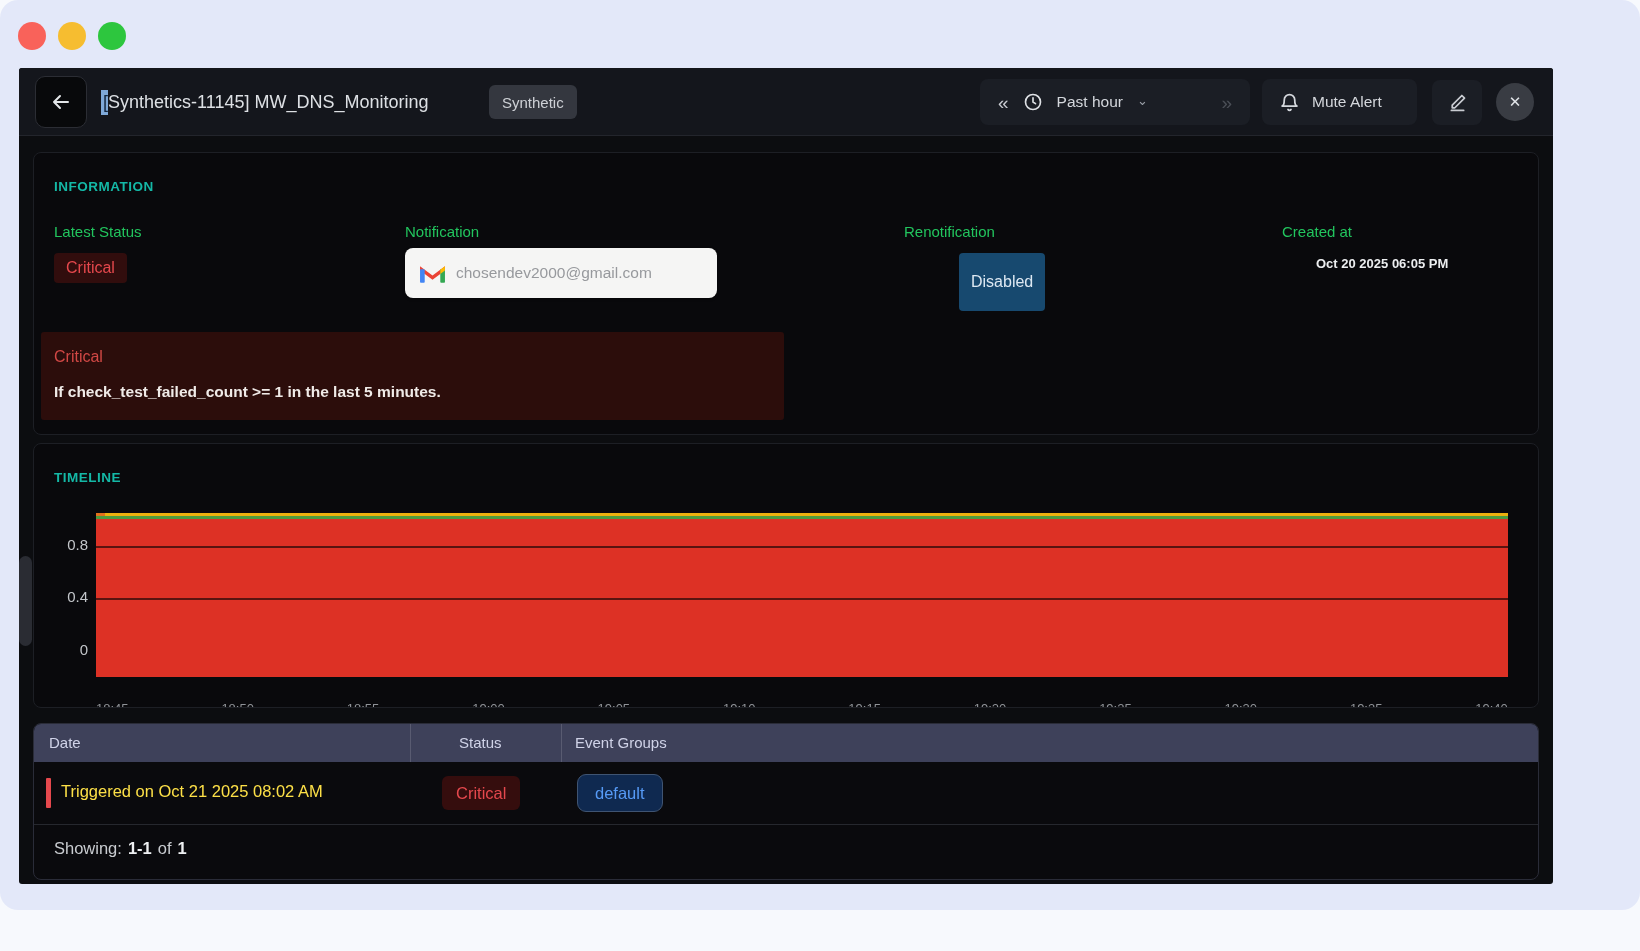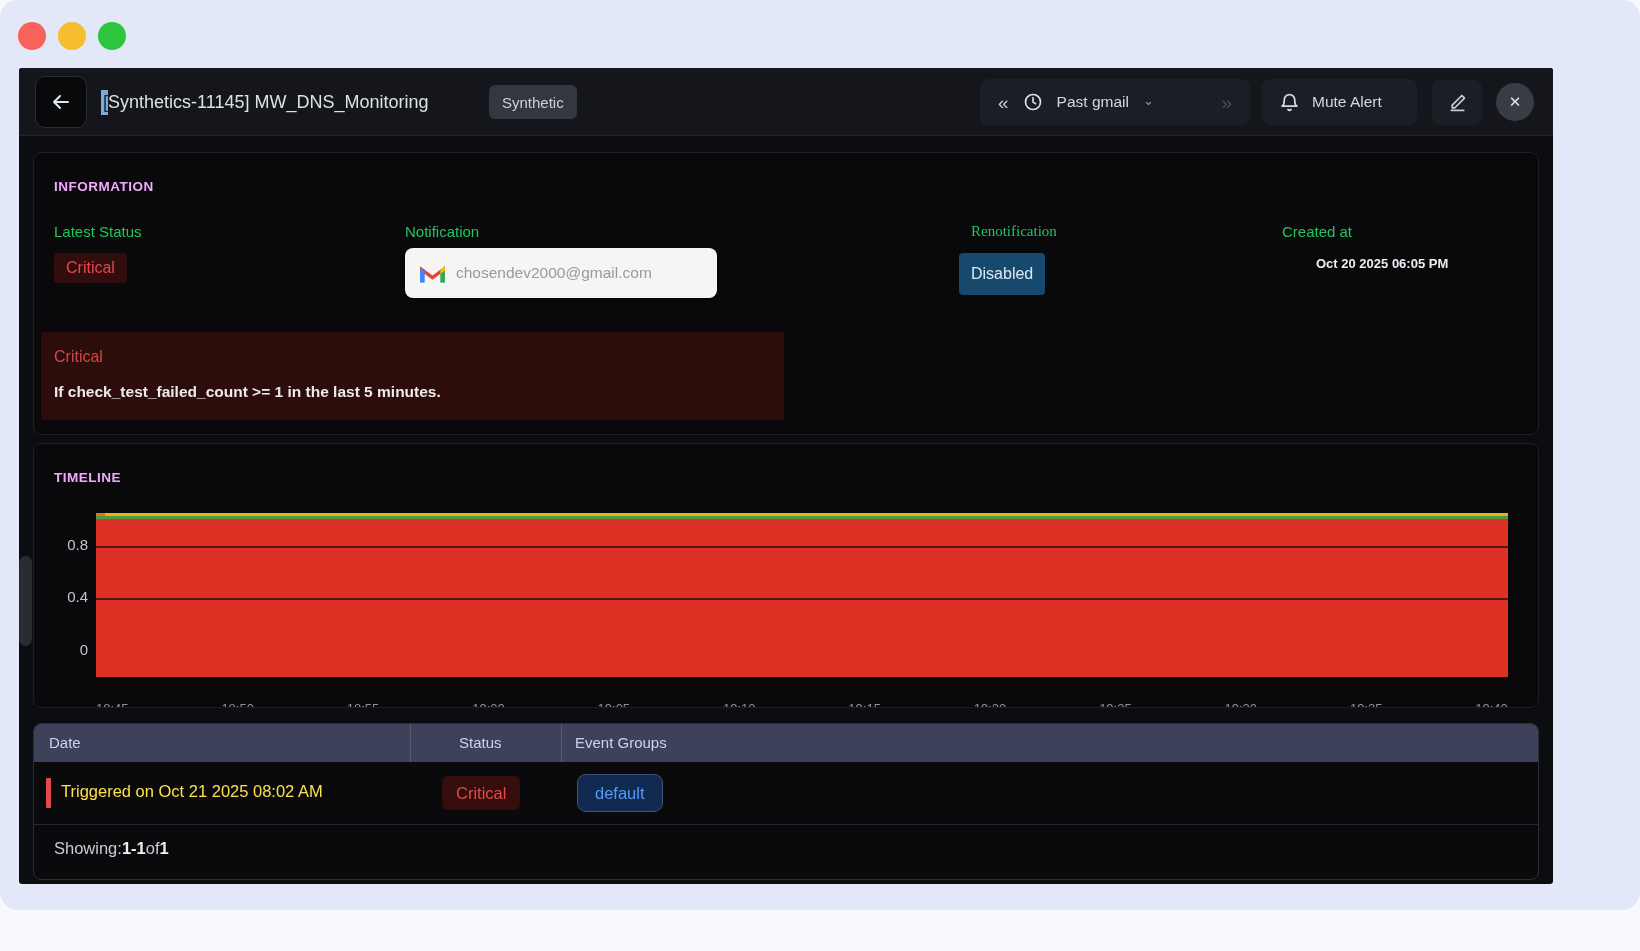--- a/index.html
+++ b/index.html
@@ -73,36 +73,36 @@
   }
   .icon-stroke { stroke: currentColor; fill: none; stroke-width: 2; stroke-linecap: round; stroke-linejoin: round; }
 
   
   .card {
     position: absolute; left: 14px; width: 1506px;
     background: #09090c; border: 1px solid #1d1f25; border-radius: 8px;
   }
   .section-title {
     position: absolute; left: 20px; top: 26px; font-size: 13.5px; font-weight: bold;
-    color: #f0abfc; letter-spacing: .5px;
+    color: #14b8a6; letter-spacing: .5px;
   }
   #info-card { top: 84px; height: 283px; }
   .field-label { position: absolute; top: 70px; font-size: 15px; color: #22c55e; }
   .badge-critical {
     position: absolute; top: 100px; padding: 6px 12px; background: #310d0d;
     color: #e5484d; border-radius: 4px; font-size: 16px;
   }
   .gmail-pill {
     position: absolute; left: 371px; top: 95px; width: 312px; height: 50px;
     background: #f5f5f4; border-radius: 8px; display: flex; align-items: center;
     gap: 10px; padding: 0 14px; box-shadow: 0 1px 3px rgba(0,0,0,.4);
   }
   .gmail-pill .email { color: #97999d; font-size: 15.5px; }
   .badge-disabled {
-    position: absolute; left: 925px; top: 100px; padding: 12px 12px;
+    position: absolute; left: 925px; top: 100px; padding: 20px 12px;
     background: #17496f; color: #dde8f2; border-radius: 4px; font-size: 16px;
   }
   .created-value { position: absolute; left: 1282px; top: 103px; font-size: 13px; font-weight: bold; color: #eceef0; }
   .alert-box {
     position: absolute; left: 7px; top: 179px; width: 743px; height: 88px;
     background: #2c0d0b; border-radius: 3px;
   }
   .alert-sev { position: absolute; left: 13px; top: 16px; font-size: 16px; color: #d24845; }
   .alert-cond { position: absolute; left: 13px; top: 51px; font-size: 15.5px; font-weight: bold; color: #f0ebe8; }
 
@@ -137,21 +137,21 @@
     display: flex; align-items: center;
   }
   .row-group {
     position: absolute; left: 543px; top: 12px; height: 38px; padding: 16px 17px;
     background: #0f2950; border: 1.5px solid #3f5472; border-radius: 9px;
     color: #569af6; font-size: 16.5px; display: flex; align-items: center; cursor: pointer;
   }
   .t-divider { position: absolute; left: 0; right: 0; top: 100px; height: 1px; background: #26282e; }
   .t-footer {
     position: absolute; left: 20px; top: 100px; height: 49px;
-    display: flex; align-items: center; font-size: 16.5px; color: #c9ccd0;
+    display: flex; align-items: center; gap: 6px; font-size: 16.5px; color: #c9ccd0;
   }
   .t-footer b { color: #eef0f2; }
 
   .scroll-thumb {
     position: absolute; left: 0; top: 488px; width: 13px; height: 90px;
     background: #2a2c33; border-radius: 7px;
   }
 </style>
 </head>
 <body>
@@ -178,21 +178,21 @@
           <span>Synthetics-11145] MW_DNS_Monitoring</span>
       </div>
       <div class="type-badge">Synthetic</div>
 
       <div class="time-group ctl">
         <span class="chev">«</span>
         <svg class="icon-stroke" width="20" height="20" viewBox="0 0 24 24">
             <circle cx="12" cy="12" r="9"></circle>
             <path d="M12 7v5l3 2"></path>
           </svg>
-        <span class="range-label">Past gmail</span>
+        <span class="range-label">Past hour</span>
         <span class="chev-down">⌄</span>
         <span class="chev disabled" style="margin-left:auto;">»</span>
       </div>
 
       <div class="mute-group ctl">
         <svg class="icon-stroke" width="21" height="21" viewBox="0 0 24 24">
             <path d="M18 9a6 6 0 1 0-12 0c0 6-2.5 7-2.5 7h17S18 15 18 9"></path>
             <path d="M13.7 20a2 2 0 0 1-3.4 0"></path>
           </svg>
         <span>Mute Alert</span>
@@ -208,21 +208,21 @@
       <div class="close-btn">
         <span>✕</span>
       </div>
     </div>
 
     <div class="card" id="info-card">
       <div class="section-title">INFORMATION</div>
 
       <div class="field-label" style="left:20px;">Latest Status</div>
       <div class="field-label" style="left:371px;">Notification</div>
-      <div class="field-label" style="left:937px;font-family:Liberation Serif, serif;">Renotification</div>
+      <div class="field-label" style="left:870px;">Renotification</div>
       <div class="field-label" style="left:1248px;">Created at</div>
 
       <div class="badge-critical" style="left:20px;">Critical</div>
 
       <div class="gmail-pill">
         <svg width="27" height="21" viewBox="0 0 52 40">
           <path fill="#EA4335" d="M2 6 L26 24 L50 6 L50 14 L26 32 L2 14 Z"></path>
           <rect fill="#4285F4" x="2" y="12" width="9" height="26" rx="1.5"></rect>
           <rect fill="#34A853" x="41" y="12" width="9" height="26" rx="1.5"></rect>
           <path fill="#FBBC04" d="M50 6 L50 14 L41 20.8 L41 12.8 Z"></path>

